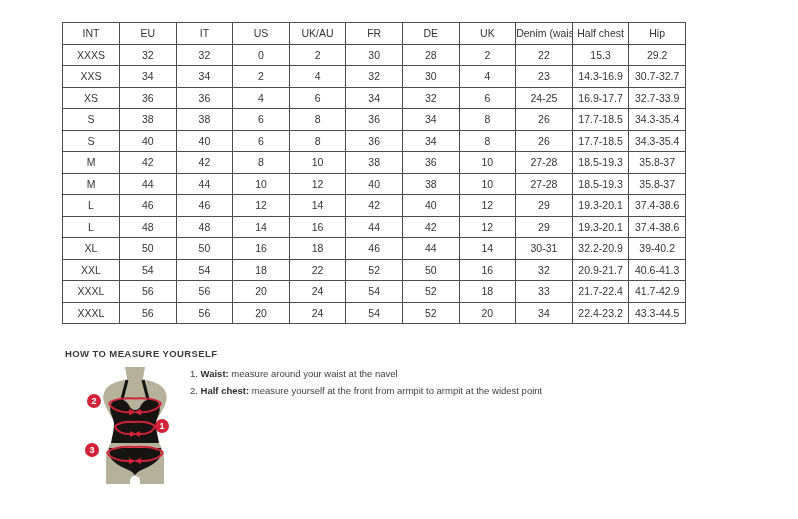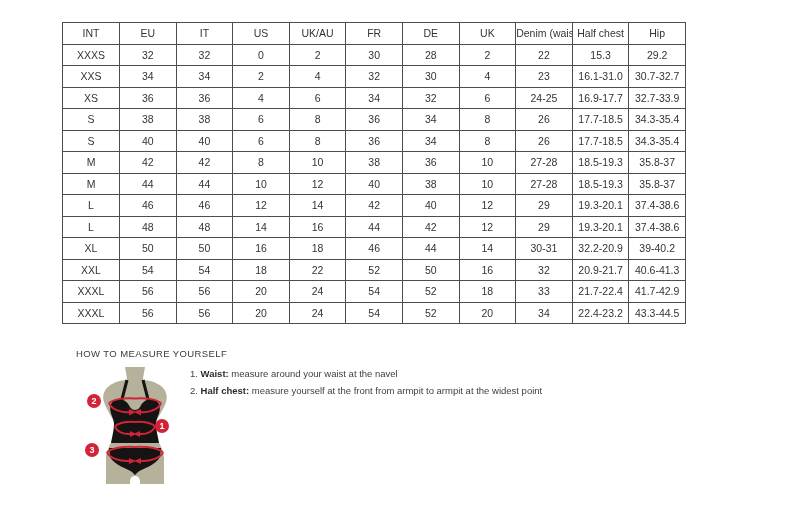--- a/index.html
+++ b/index.html
@@ -13,22 +13,22 @@
     border-collapse:collapse;table-layout:fixed;
   }
   .size-table th,.size-table td{
     border:1px solid #4d4d4d;height:20.5px;padding:0;
     text-align:center;vertical-align:middle;
     font-size:10.5px;font-weight:400;color:#333333;background:#ffffff;
     white-space:nowrap;overflow:hidden;
   }
   
   .measure-heading{
-    position:absolute;left:76px;top:348px;
-    font-size:9.5px;font-weight:normal;letter-spacing:.4px;color:#3a3a3a;
+    position:absolute;left:65px;top:348px;
+    font-size:9.5px;font-weight:bold;letter-spacing:.4px;color:#3a3a3a;
   }
   .steps{
     position:absolute;left:175px;top:369px;
     font-size:9.5px;color:#3f3f3f;line-height:10px;
   }
   .step{margin-bottom:6.5px;margin-left:15px;}
   .step b{font-weight:bold;color:#2b2b2b;}
   .figure{
     position:absolute;left:78px;top:366px;width:110px;height:122px;
   }
@@ -88,21 +88,21 @@
         <tr>
           <td>XXS</td>
           <td>34</td>
           <td>34</td>
           <td>2</td>
           <td>4</td>
           <td>32</td>
           <td>30</td>
           <td>4</td>
           <td>23</td>
-          <td>16.1-31.0</td>
+          <td>14.3-16.9</td>
           <td>30.7-32.7</td>
         </tr>
         <tr>
           <td>XS</td>
           <td>36</td>
           <td>36</td>
           <td>4</td>
           <td>6</td>
           <td>34</td>
           <td>32</td>

